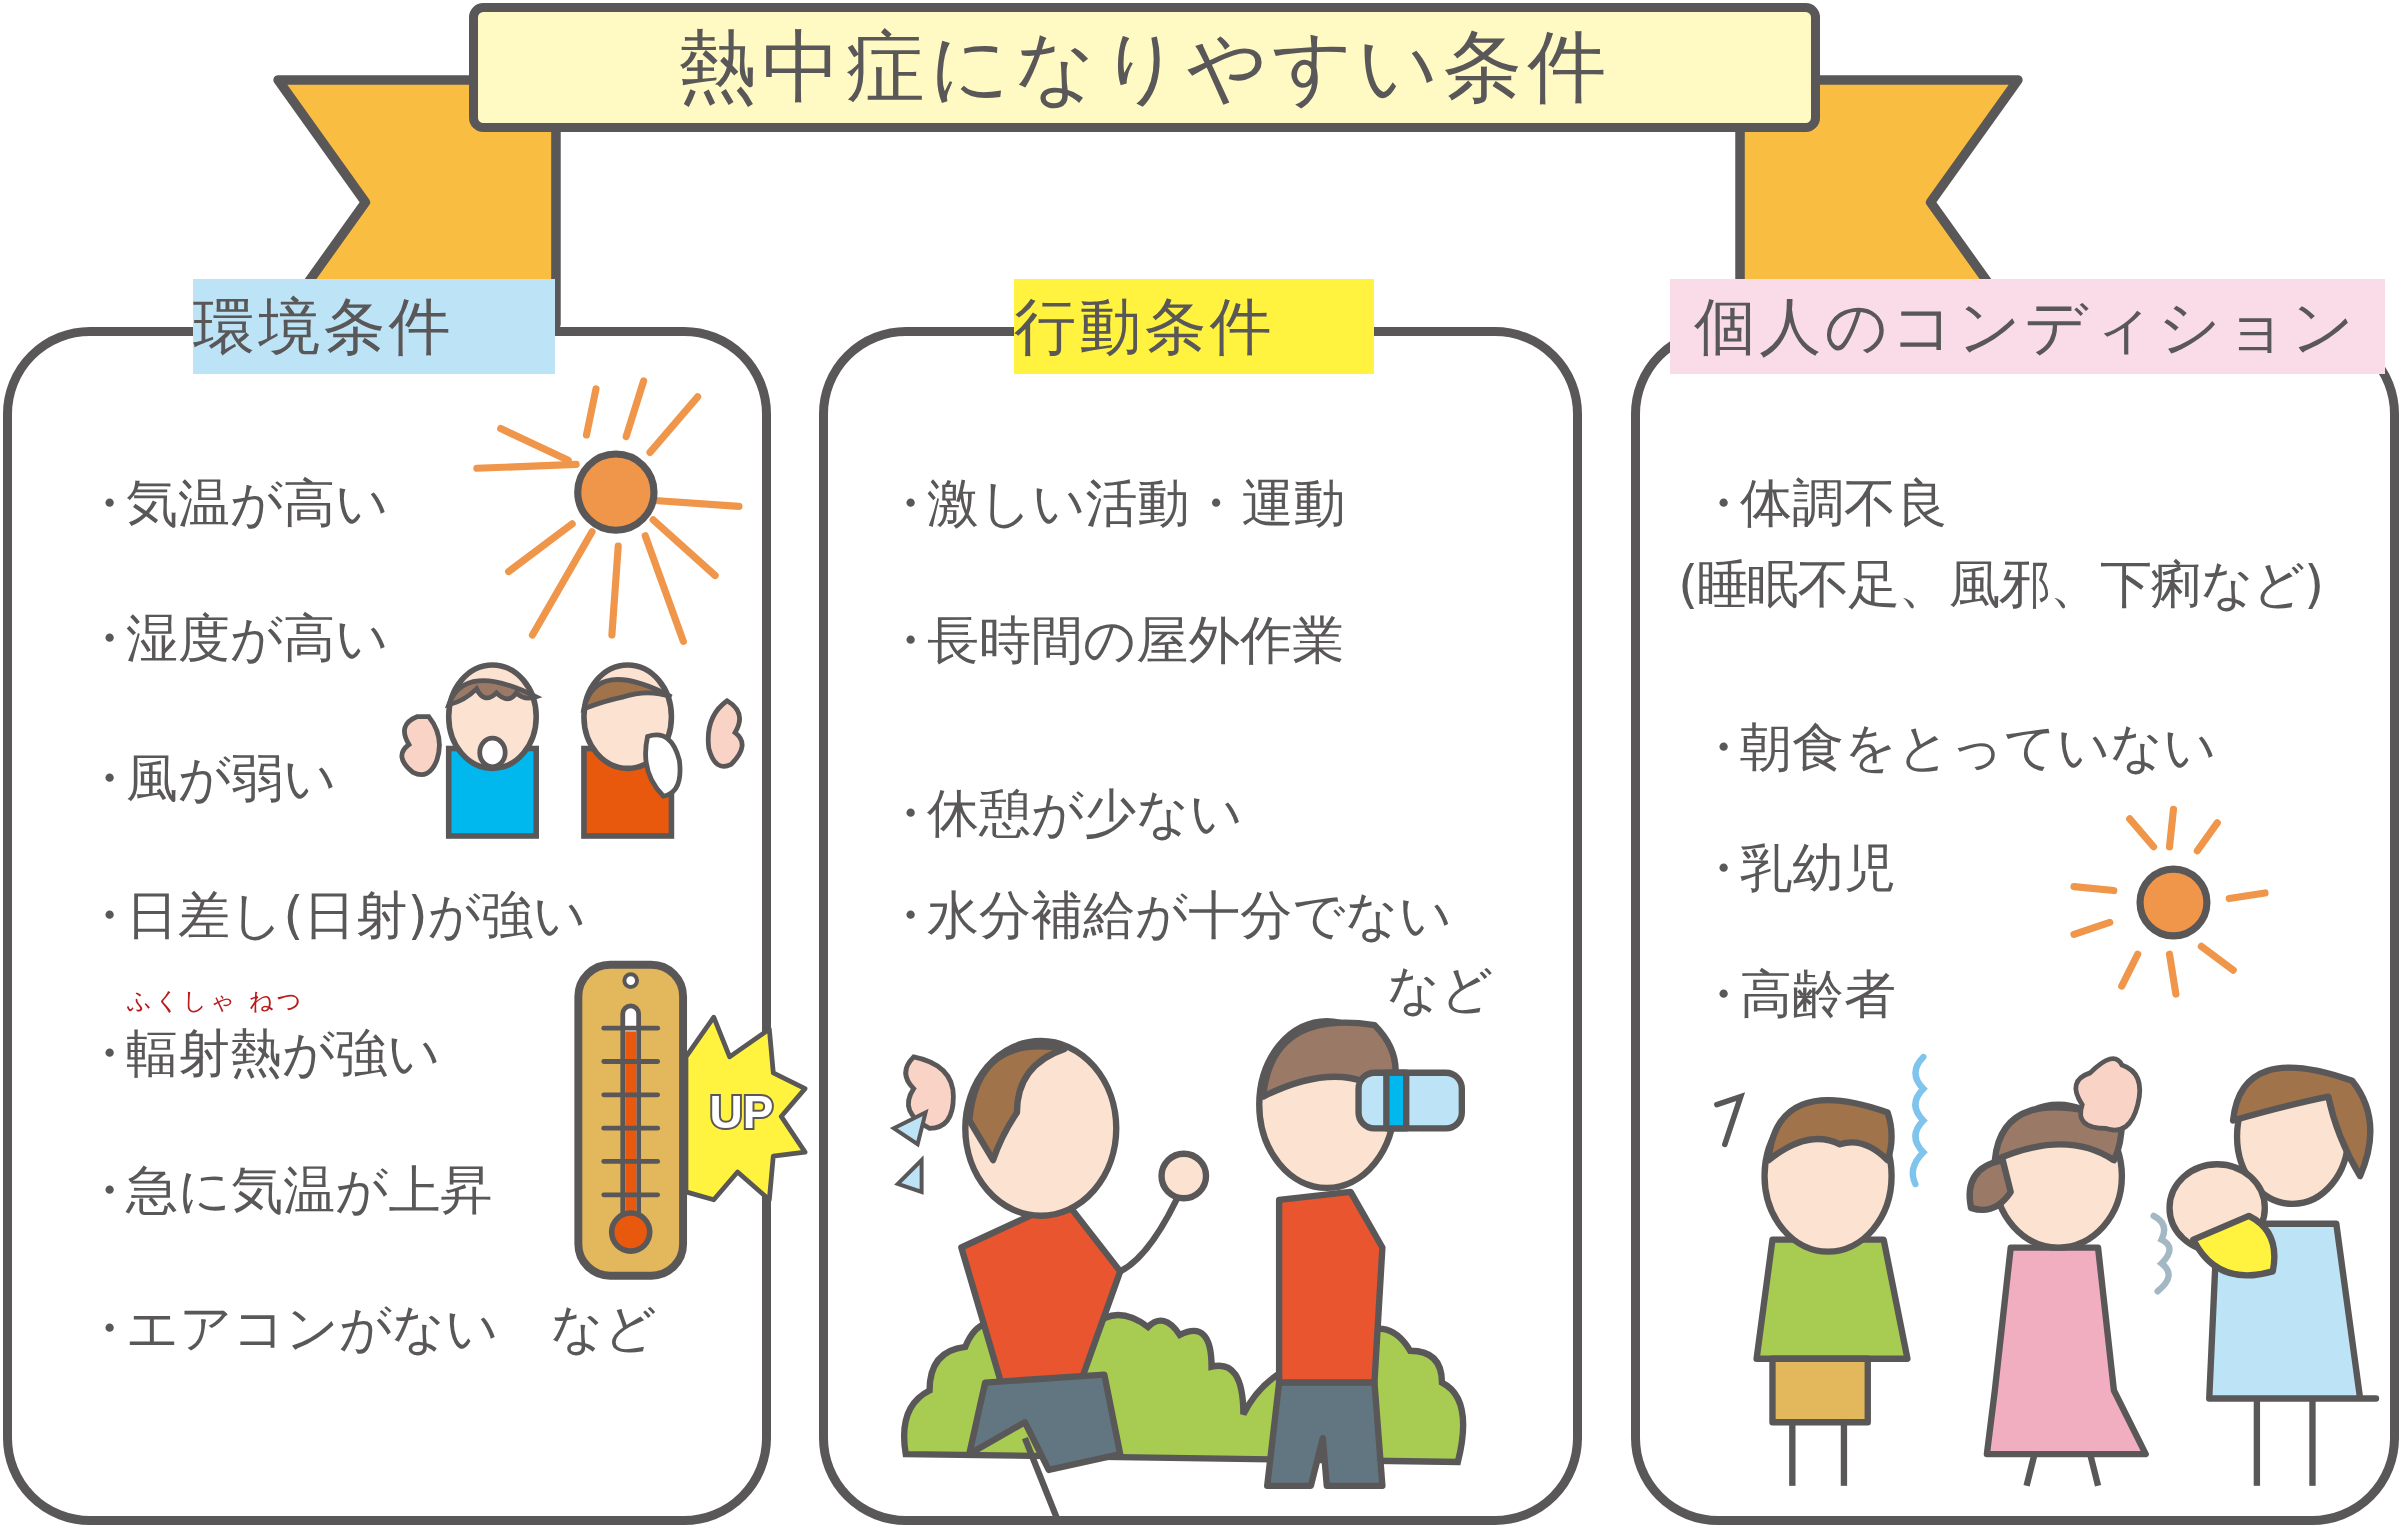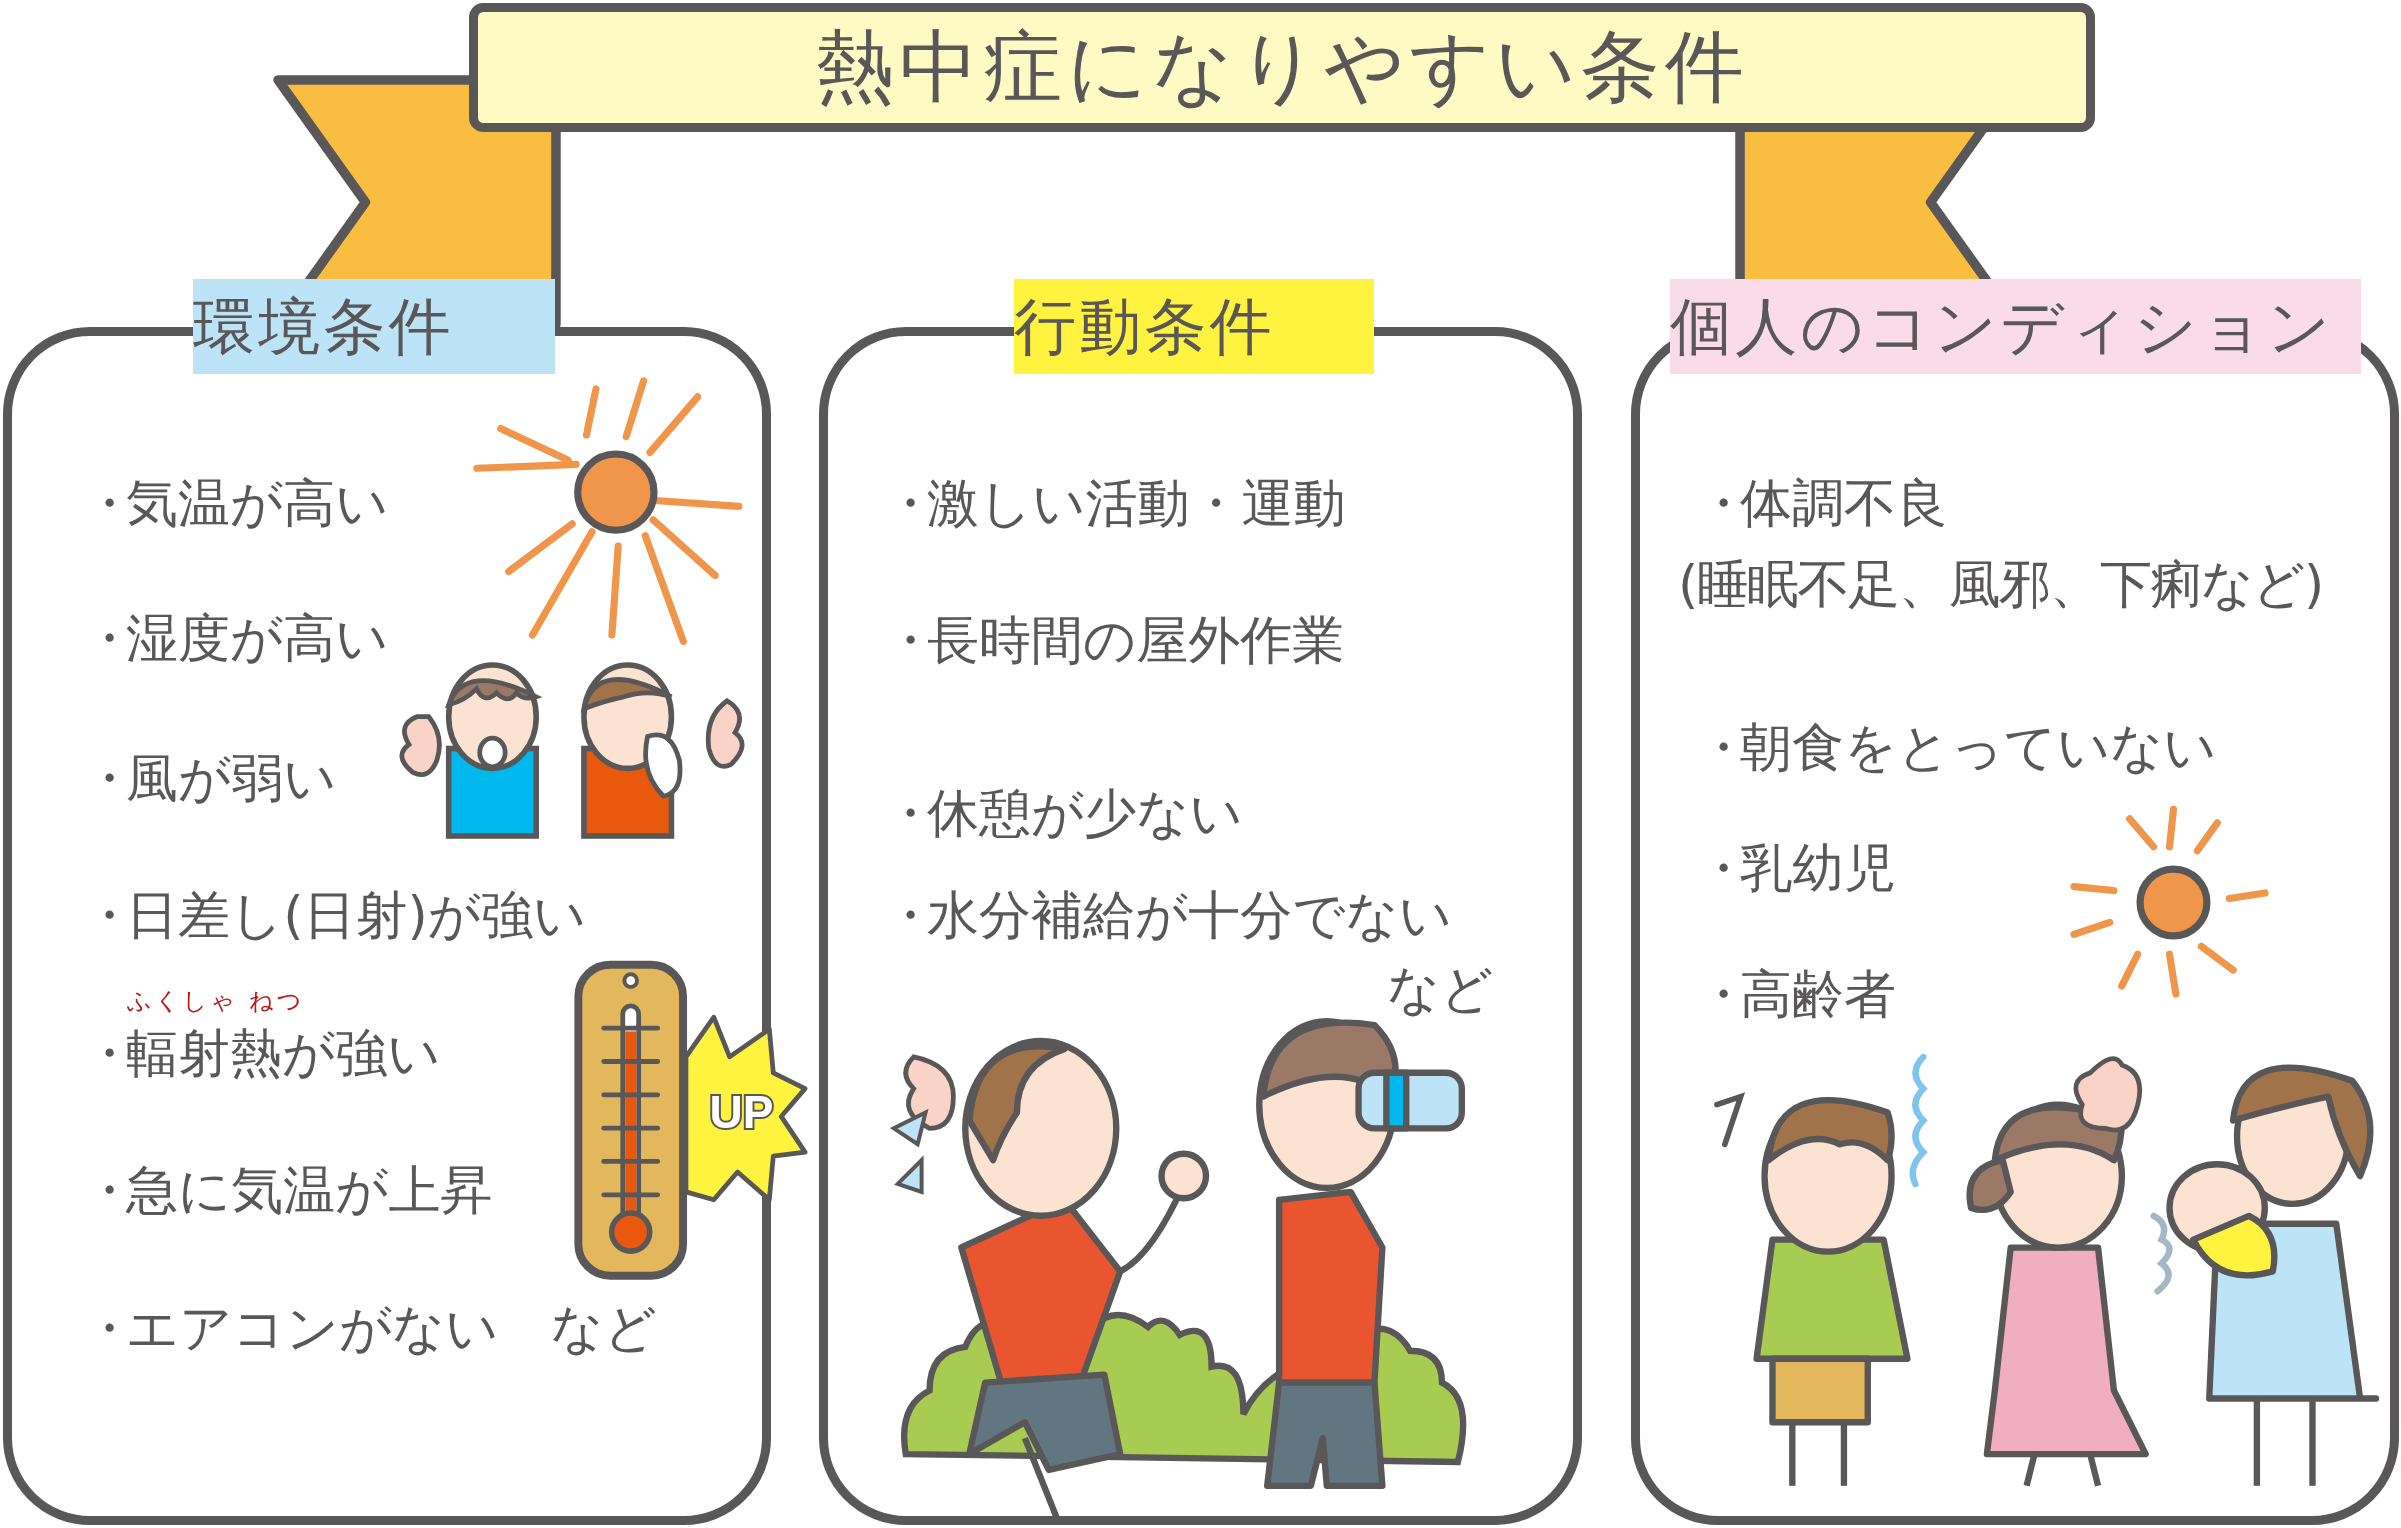--- a/index.html
+++ b/index.html
@@ -1,20 +1,20 @@
 <!DOCTYPE html>
 <html style="font-size:12.7px"><head>
 <meta charset="utf-8">
 <style>
   html, body { margin:0; padding:0; background:#ffffff; }
   body { width:2401px; height:1528px; position:relative; overflow:hidden;
          font-family: "DejaVu Sans", "Liberation Sans", sans-serif; color:#595757; }
   .abs { position:absolute; }
   .ribbon svg, .illus svg { position:absolute; left:0; top:0; overflow:visible; }
-  .banner-box { position:absolute; left:469px; top:3.2px; width:1626px; height:129px;
+  .banner-box { position:absolute; left:469px; top:3.2px; width:1351px; height:129px;
                 background:#fff9c4; border:9.5px solid #595757; border-radius:14.3px; box-sizing:border-box;
                 display:flex; align-items:center; justify-content:center; }
   .banner-title { font-size:79px; letter-spacing:4.8px; color:#595757; }
   .panel { position:absolute; border:9.5px solid #595757; border-radius:87px; box-sizing:border-box; background:#fff; }
   .panel-label { position:absolute; height:95px; display:flex; align-items:center; justify-content:flex-start;
                  font-size:62px; color:#595757; letter-spacing:3.2px; }
   .item { position:absolute; font-size:52px; white-space:nowrap; color:#595757; }
   .bullet { display:inline-block; width:43px; }
   .ruby { position:absolute; font-size:24px; color:#b91c1c; letter-spacing:3.2px; white-space:nowrap; }
 </style>
@@ -145,21 +145,21 @@
       <path d="M520,470 L640,470 L650,600 L580,600 L575,540 L560,600 L505,600 Z" fill="#627681"></path>
       <ellipse cx="580" cy="120" rx="85" ry="105" fill="#fce2d0"></ellipse>
       <path d="M500,110 q10,-110 140,-90 q40,40 20,90 q-60,-50 -160,0 z" fill="#9a7966"></path>
       <rect x="620" y="80" width="130" height="70" rx="20" fill="#bde3f7"></rect>
       <rect x="655" y="80" width="25" height="70" fill="#00b7ee"></rect>
     </g>
   </svg>
 </div>
 
 <div class="panel" style="left:1631px;top:327px;width:768px;height:1198px;"></div>
-<div class="panel-label" style="left:1670px;top:279px;width:691px;background:#fadce9;">
+<div class="panel-label" style="left:1670px;top:279px;width:691px;background:#fadce9;padding-left:24px;">
   <span>個人のコンディション</span>
 </div>
 
 <div class="item" style="left:1697px;top:469px;"><span class="bullet">・</span><span>体調不良</span></div>
 <div class="item" style="left:1678px;top:550px;letter-spacing:-1.6px;">(睡眠不足、風邪、下痢など)</div>
 <div class="item" style="left:1697px;top:685px;margin-top:28px;"><span class="bullet">・</span><span>朝食をとっていない</span></div>
 <div class="item" style="left:1697px;top:822px;margin-top:12px;"><span class="bullet">・</span><span>乳幼児</span></div>
 <div class="item" style="left:1697px;top:960px;"><span class="bullet">・</span><span>高齢者</span></div>
 
 <div class="abs illus" style="left:2066px;top:803px;width:207px;height:199px;">

